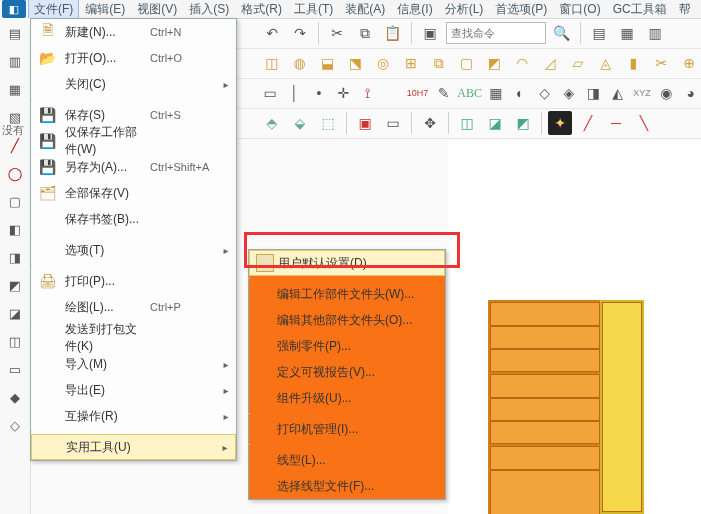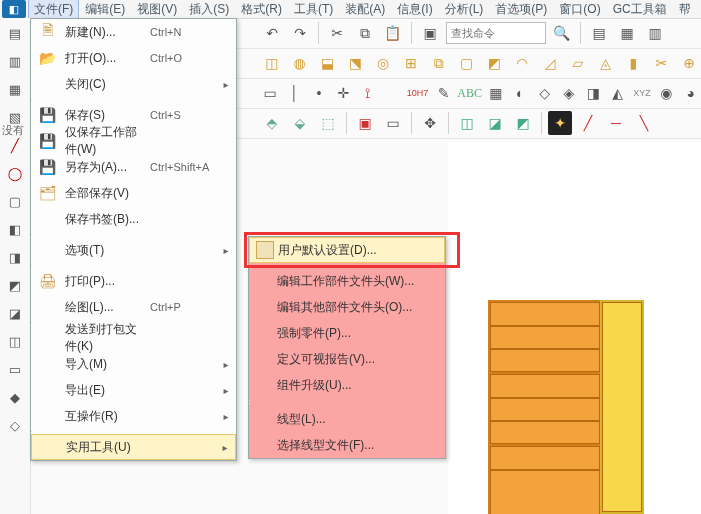--- a/index.html
+++ b/index.html
@@ -45,21 +45,21 @@
   .filemenu .row { display:flex; align-items:center; height:26px; padding:0 6px; position:relative; }
   .filemenu .row.sep { height:0; border-top:1px solid #dcdcdc; margin:2px 0; padding:0;}
   .filemenu .row.hl { background:#fff3c8; border:1px solid #e6c96a; height:24px; }
   .filemenu .ic { width:22px; height:20px; display:flex; align-items:center; justify-content:center;
     margin-right:6px; font-size:14px; color:#c9913a; }
   .filemenu .lbl { flex:1; color:#333; }
   .filemenu .sc { color:#666; font-size:11px; margin-left:4px; width:72px; }
   .filemenu .arw { width:8px; text-align:center; color:#666; font-size:10px; }
 
   
-  .submenu { position:absolute; left:248px; top:236px; width:196px; background:#fca5a5;
+  .submenu { position:absolute; left:248px; top:249px; width:196px; background:#f97316;
     border:1px solid #9aa; box-shadow:2px 2px 4px rgba(0,0,0,.2); }
   .submenu .row { display:flex; align-items:center; height:26px; padding:0 10px 0 28px; color:#333; }
   .submenu .row.sep { height:0; border-top:1px solid #dcdcdc; margin:2px 0; padding:0;}
   .submenu .row.hlbox { position:relative; }
   .redbox { position:absolute; left:244px; top:232px; width:210px; height:30px;
     border:3px solid #e33; pointer-events:none; z-index:50;}
   .subicon { position:absolute; left:6px; width:16px; height:16px; background:#efe2b8; border:1px solid #c9a85a; }
 
   
   .tooltip { position:absolute; left:452px; top:256px; width:226px; padding:6px 8px;
@@ -330,20 +330,23 @@
     <div class="row">
         <span>强制零件(P)...</span>
       </div>
     <div class="row">
         <span>定义可视报告(V)...</span>
       </div>
     <div class="row">
         <span>组件升级(U)...</span>
       </div>
     <div class="row sep"></div>
+    <div class="row">
+        <span>打印机管理(I)...</span>
+      </div>
     <div class="row sep"></div>
     <div class="row">
         <span>线型(L)...</span>
       </div>
     <div class="row">
         <span>选择线型文件(F)...</span>
       </div>
   </div>
 
   <div class="redbox"></div>

